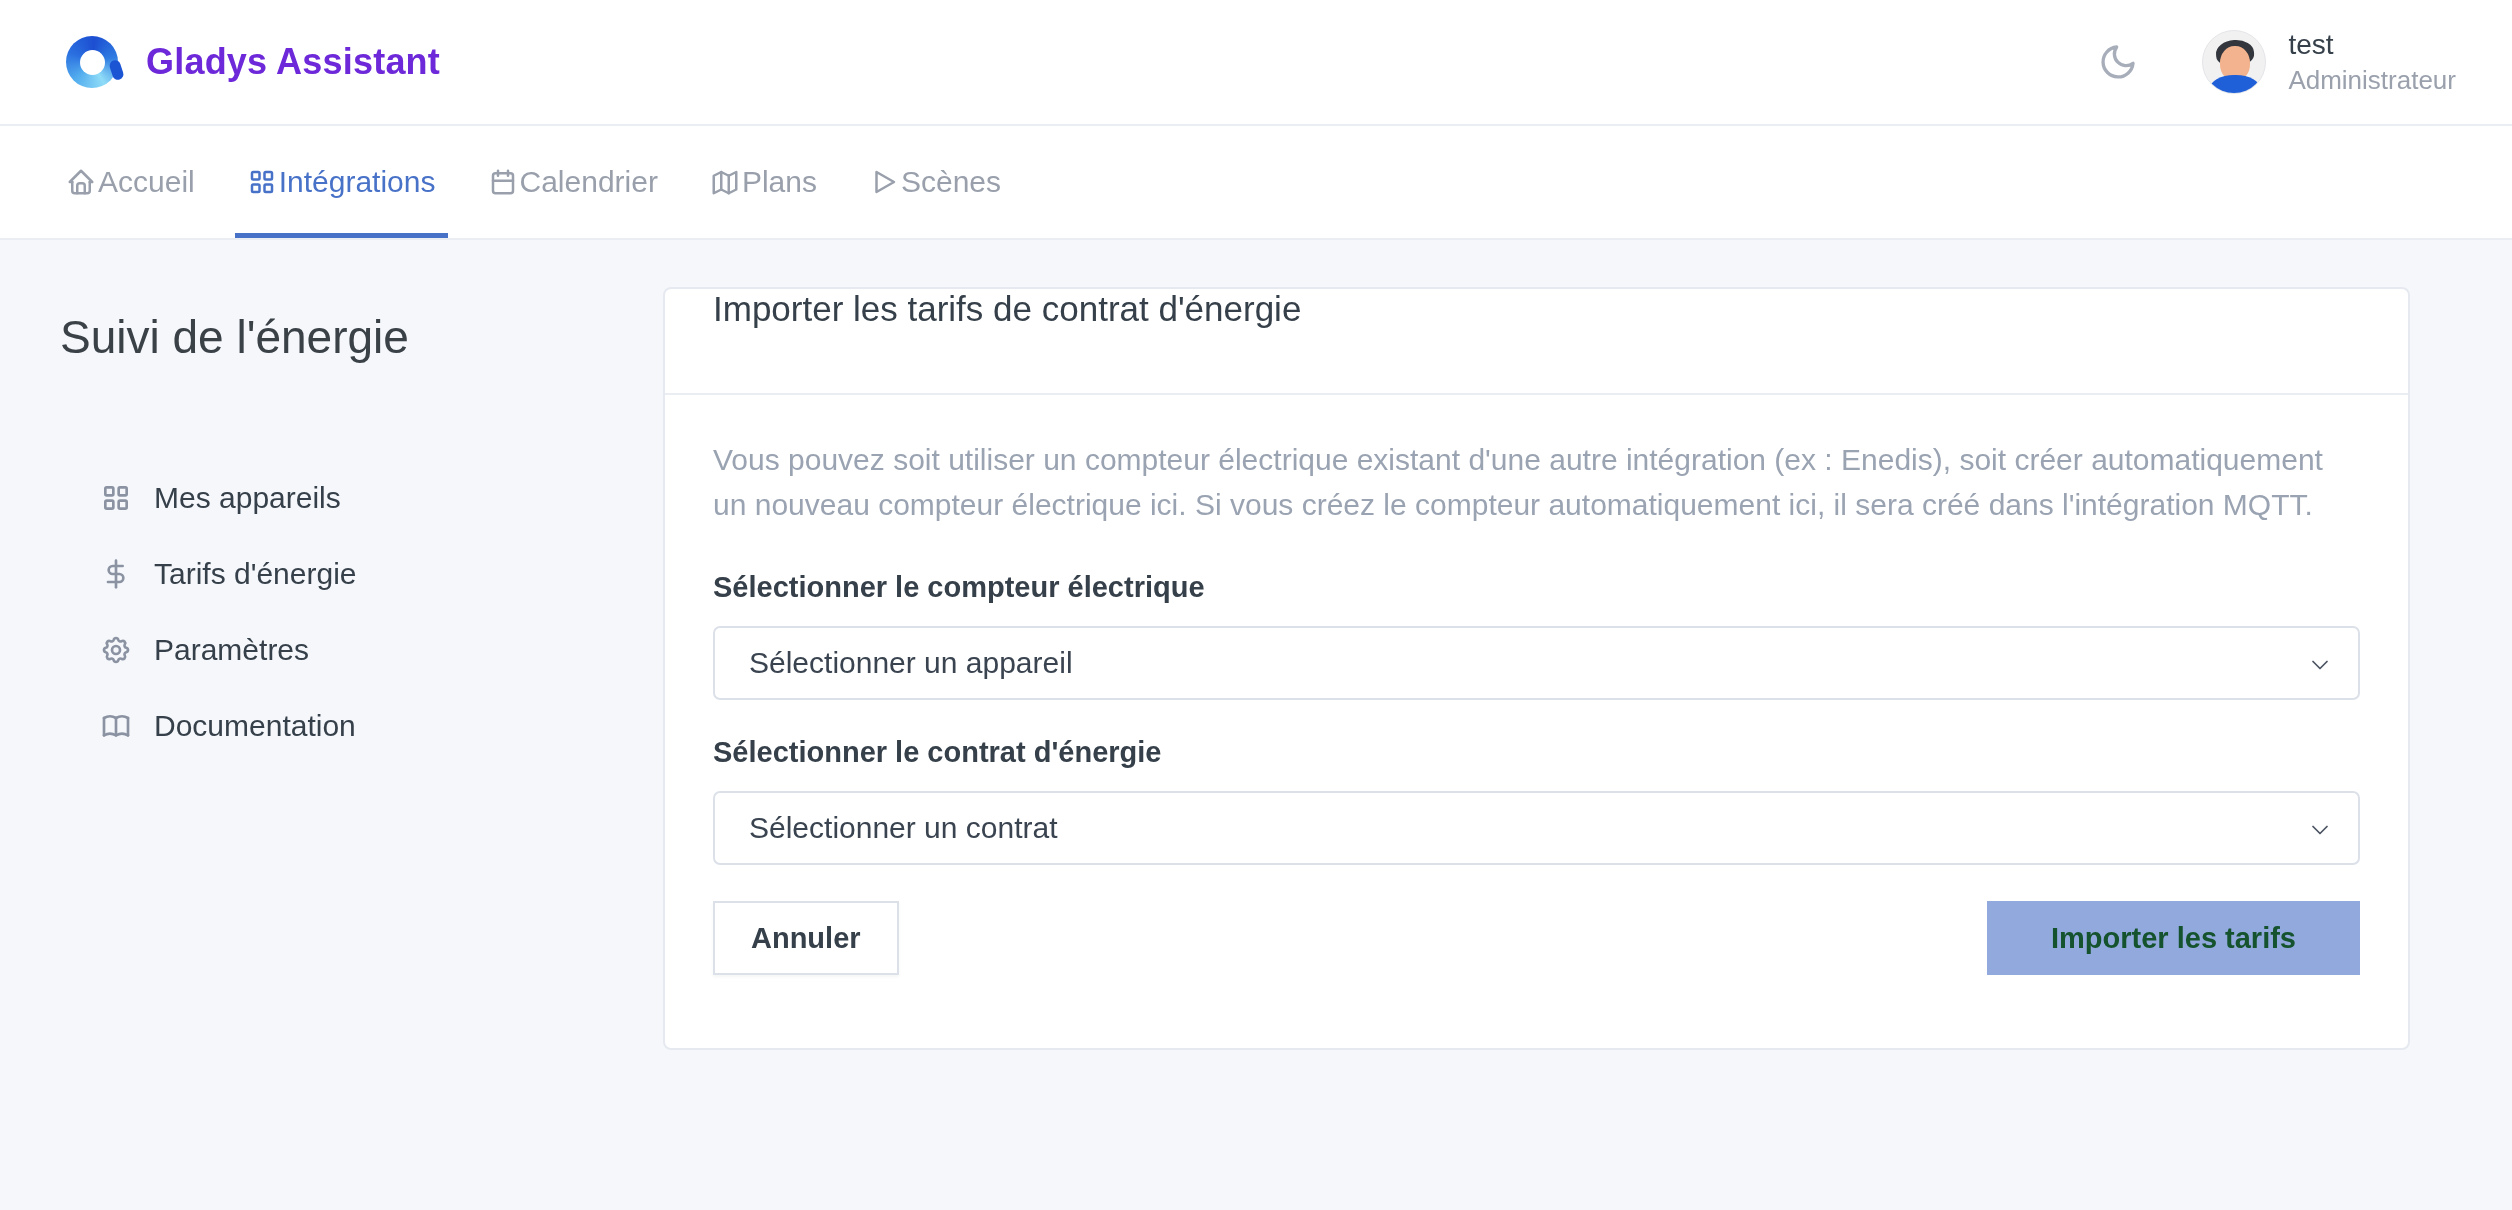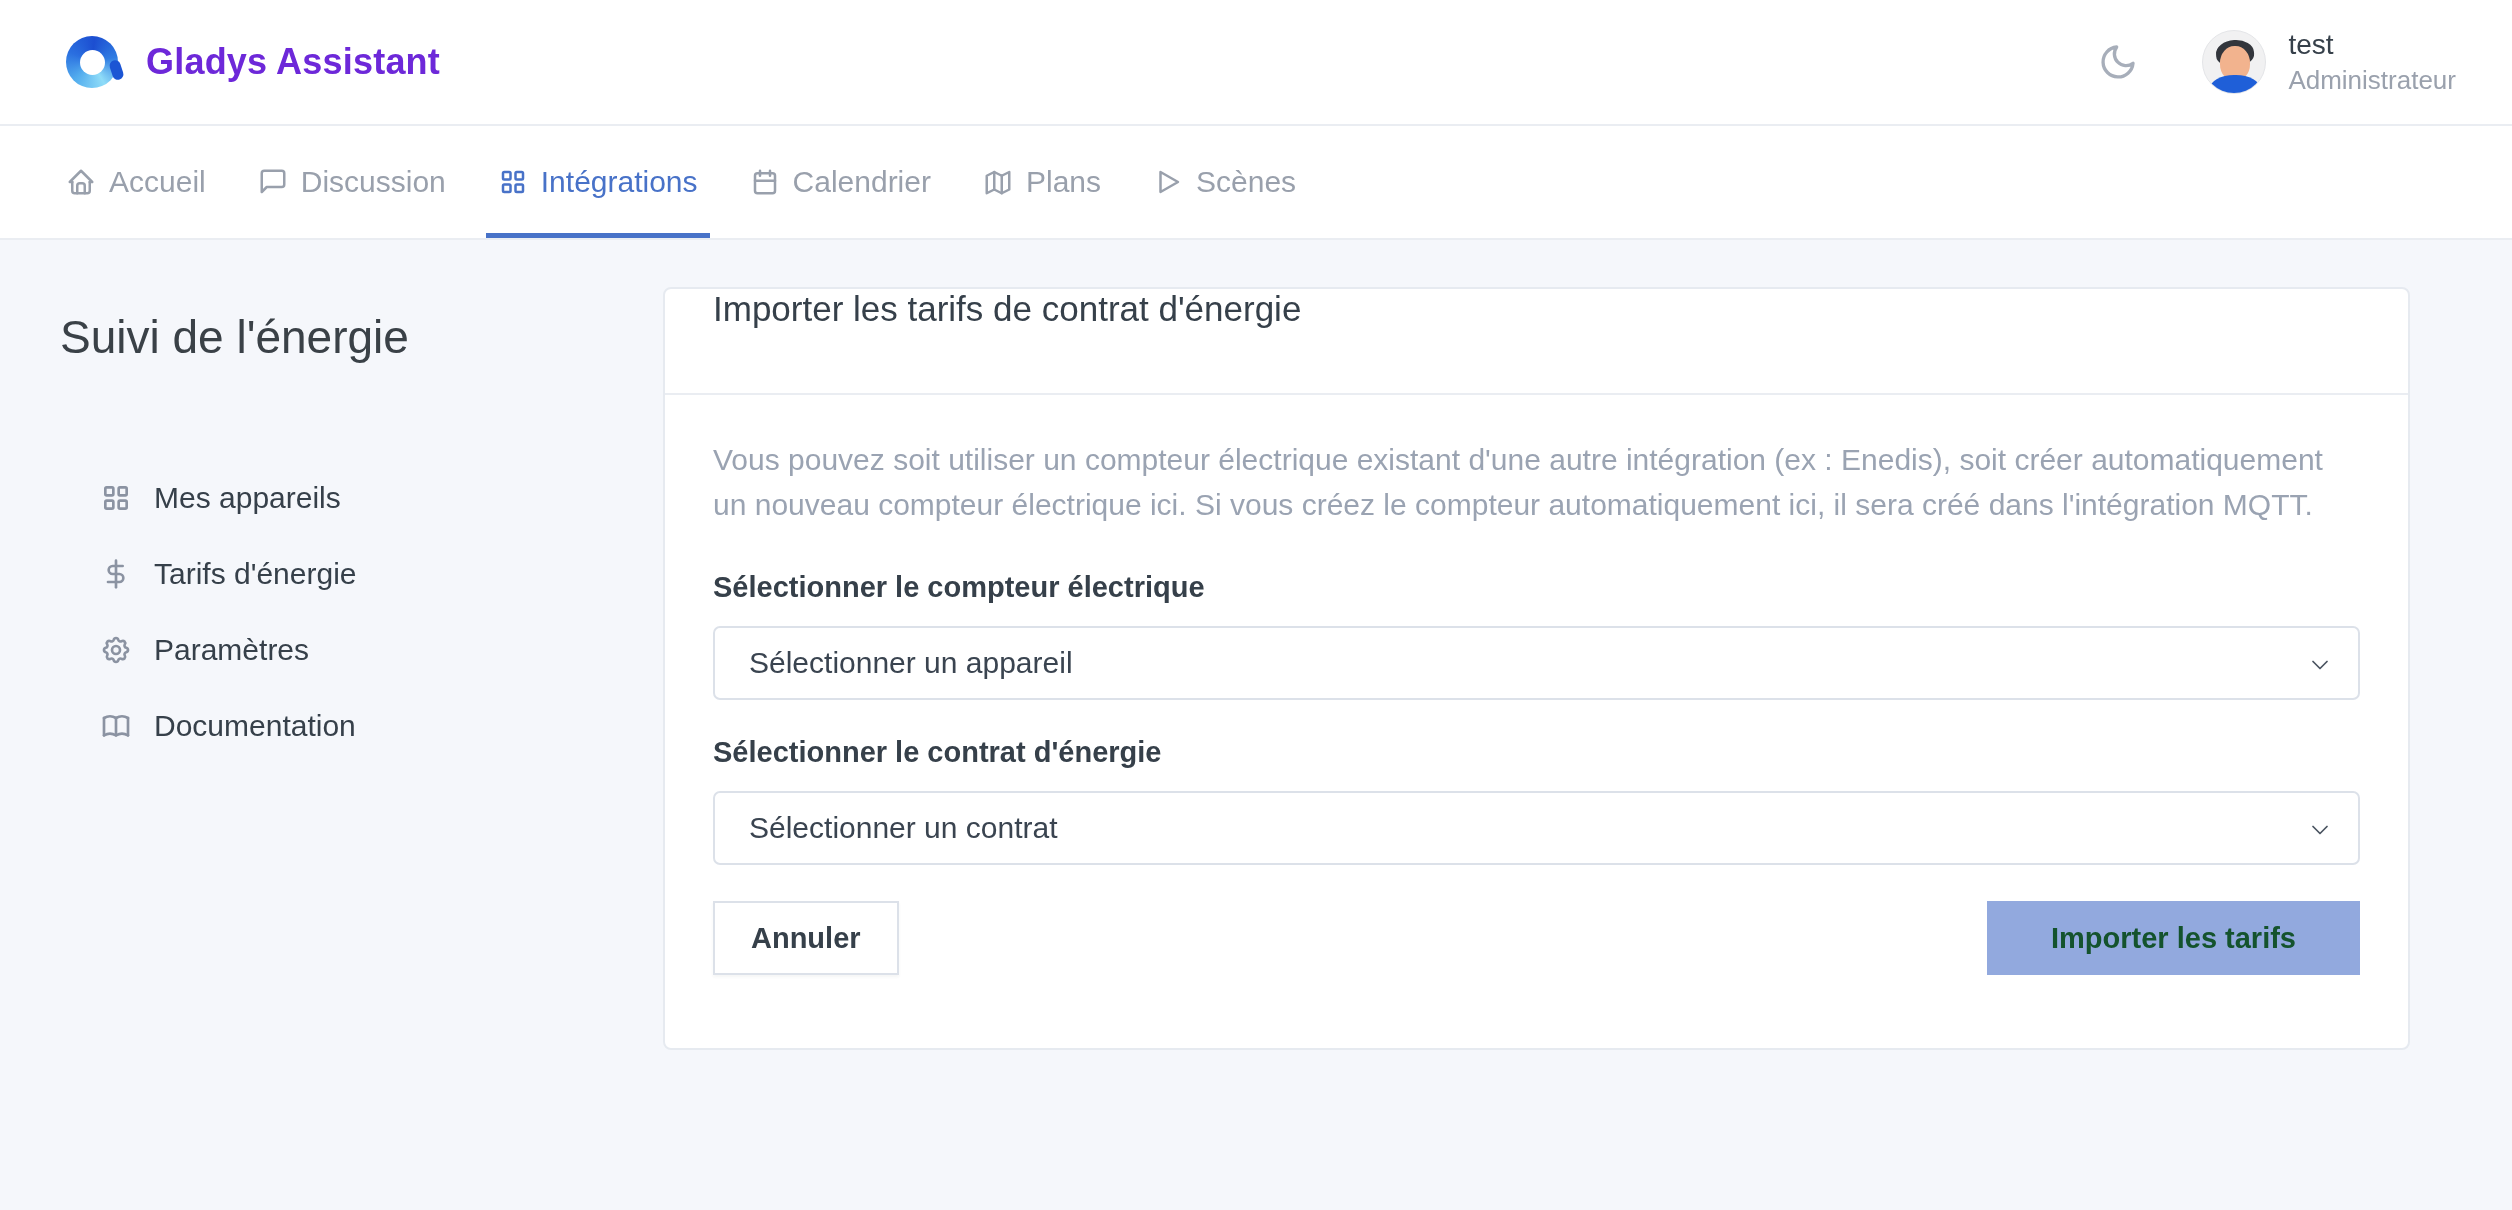--- a/index.html
+++ b/index.html
@@ -36,21 +36,21 @@
     border-radius: 48%; }
   .avatar .shirt { position: absolute; bottom: -10px; left: 7px; width: 50px; height: 28px; background: #1f5fd8;
     border-radius: 48% 48% 0 0; }
   .user-meta { display: flex; flex-direction: column; gap: 4px; }
   .user-name { font-size: 28px; color: #36404a; }
   .user-role { font-size: 26px; color: #9aa1ad; }
 
   
   .nav { height: 114px; background: #ffffff; border-bottom: 2px solid #eaedf2;
     display: flex; align-items: stretch; padding: 0 54px; }
-  .tab { display: flex; align-items: center; gap: 13px; padding: 5px 12px 0 12px; margin-right: 28px;
+  .tab { display: flex; align-items: center; gap: 2px; padding: 5px 12px 0 12px; margin-right: 28px;
     font-size: 30px; color: #99a0ac; cursor: pointer; border-bottom: 5px solid transparent; justify-content: center; }
   .tab .ic { width: 30px; height: 30px; }
   .tab.active { color: #4872c8; border-bottom-color: #4872c8; }
 
   
   .content { position: absolute; left: 0; top: 242px; width: 2512px; height: 968px; }
 
   .sidebar { position: absolute; left: 60px; top: 68px; width: 560px; }
   .sidebar-title { font-size: 46px; font-weight: 500; color: #3a4147; }
   .side-menu { margin-top: 96px; display: flex; flex-direction: column; }
@@ -113,28 +113,20 @@
   <div class="tab">
     <span>
       <svg class="ic" viewBox="0 0 24 24" width="30" height="30">
           <path d="M5 12H3l9-9 9 9h-2"></path>
           <path d="M5 12v7a2 2 0 0 0 2 2h10a2 2 0 0 0 2-2v-7"></path>
           <path d="M9 21v-6a2 2 0 0 1 2-2h2a2 2 0 0 1 2 2v6"></path>
         </svg>
     </span>
     <span>Accueil</span>
   </div>
-  <div class="tab">
-    <span>
-      <svg class="ic" viewBox="0 0 24 24" width="30" height="30">
-          <path d="M21 14a2 2 0 0 1-2 2H7l-4 4V5a2 2 0 0 1 2-2h14a2 2 0 0 1 2 2z"></path>
-        </svg>
-    </span>
-    <span>Discussion</span>
-  </div>
   <div class="tab active">
     <span>
       <svg class="ic" viewBox="0 0 24 24" width="30" height="30">
           <rect x="4" y="4" width="6" height="6" rx="1"></rect>
           <rect x="14" y="4" width="6" height="6" rx="1"></rect>
           <rect x="4" y="14" width="6" height="6" rx="1"></rect>
           <rect x="14" y="14" width="6" height="6" rx="1"></rect>
         </svg>
     </span>
     <span>Intégrations</span>

